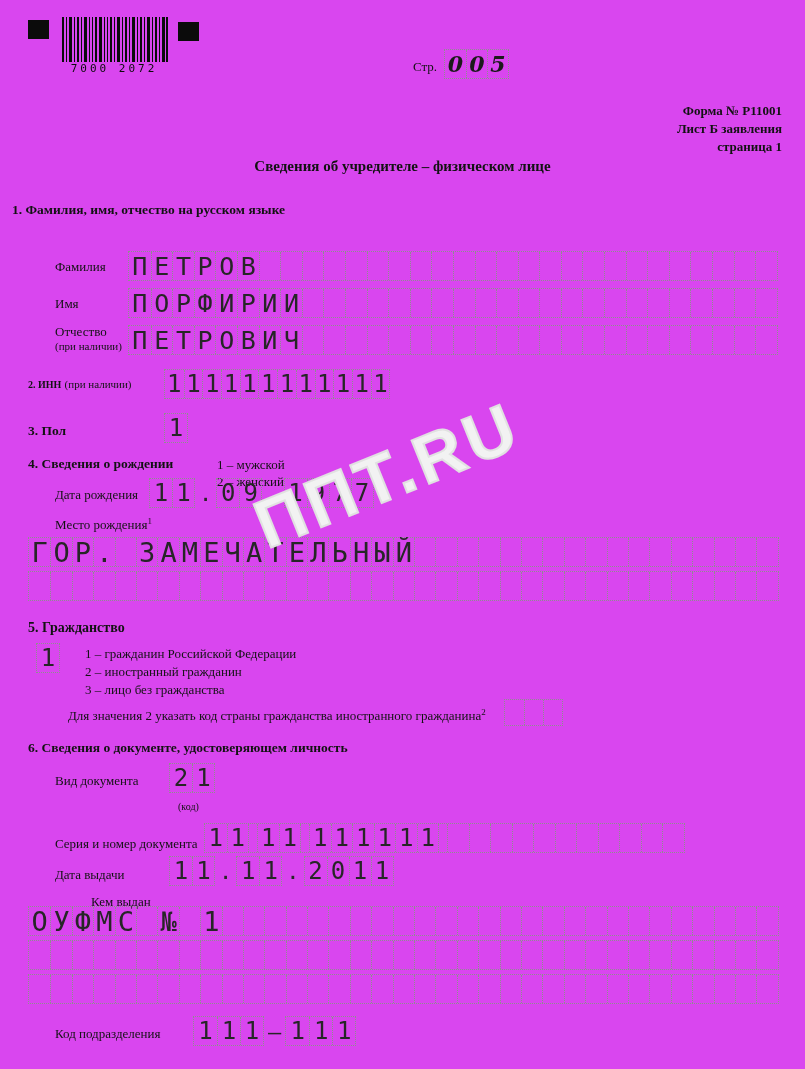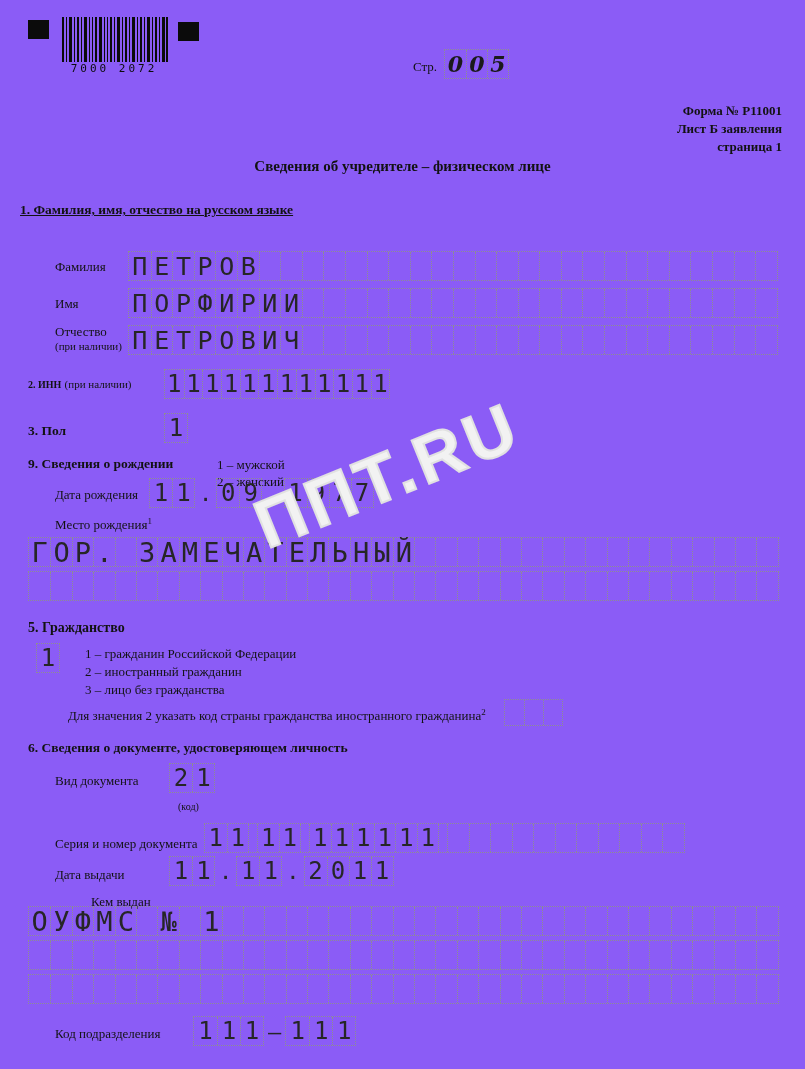--- a/index.html
+++ b/index.html
@@ -1,16 +1,16 @@
 <!DOCTYPE html>
 <html><head>
 <meta charset="utf-8">
 <style>
   html,body{margin:0;padding:0;background:#ffffff;}
-  #page{position:relative;width:805px;height:1069px;background:#8b5cf6;overflow:hidden;
+  #page{position:relative;width:805px;height:1069px;background:#d946ef;overflow:hidden;
         font-family:"Liberation Serif",serif;color:#111;}
   .abs{position:absolute;}
   .lbl{position:absolute;font-family:"Liberation Serif",serif;font-size:13px;color:#121212;white-space:nowrap;}
   .bold{font-weight:700;}
   .small{font-size:11px;}
   .center{left:0;right:0;text-align:center;}
   .right{text-align:right;}
   sup{font-size:9px;}
 
   
@@ -89,21 +89,21 @@
     </div>
 
   <div class="lbl bold right" style="right:23px;top:102px;line-height:18px;text-align:right;">
     <div>Форма № Р11001</div>
     <div>Лист Б заявления</div>
     <div>страница 1</div>
   </div>
 
   <div class="lbl bold center" style="top:158px;font-size:15px;">Сведения об учредителе – физическом лице</div>
 
-  <div class="lbl bold" style="left:20px;top:202px;font-size:13.5px;text-decoration:underline;">1. Фамилия, имя, отчество на русском языке</div>
+  <div class="lbl bold" style="left:12px;top:202px;font-size:13.5px;">1. Фамилия, имя, отчество на русском языке</div>
 
   <div class="lbl" style="left:55px;top:259px;">Фамилия</div>
   <div class="cellgrid" style="left:128px;top:251px;--cw:21.6px;--ch:28px;--fs:25px;">
       <div class="cellbox">
         <span class="cell">П</span>
         <span class="cell">Е</span>
         <span class="cell">Т</span>
         <span class="cell">Р</span>
         <span class="cell">О</span>
         <span class="cell">В</span>
@@ -232,21 +232,21 @@
   <div class="cellgrid" style="left:164px;top:413px;--cw:22px;--ch:28px;--fs:24px;">
       <div class="cellbox">
         <span class="cell">1</span>
       </div>
     </div>
   <div class="lbl" style="left:217px;top:412px;line-height:17px;margin-top:44px;">
     <div>1 – мужской</div>
     <div>2 – женский</div>
   </div>
 
-  <div class="lbl bold" style="left:28px;top:456px;font-size:13.5px;">9. Сведения о рождении</div>
+  <div class="lbl bold" style="left:28px;top:456px;font-size:13.5px;">4. Сведения о рождении</div>
   <div class="lbl" style="left:55px;top:487px;">Дата рождения</div>
   <div class="cellgrid" style="left:149px;top:478px;--cw:22px;--ch:28px;--fs:24px;">
       <div class="cellbox">
         <span class="cell">1</span>
         <span class="cell">1</span>
       </div>
       <span class="gsep">.</span>
       <div class="cellbox">
         <span class="cell">0</span>
         <span class="cell">9</span>

